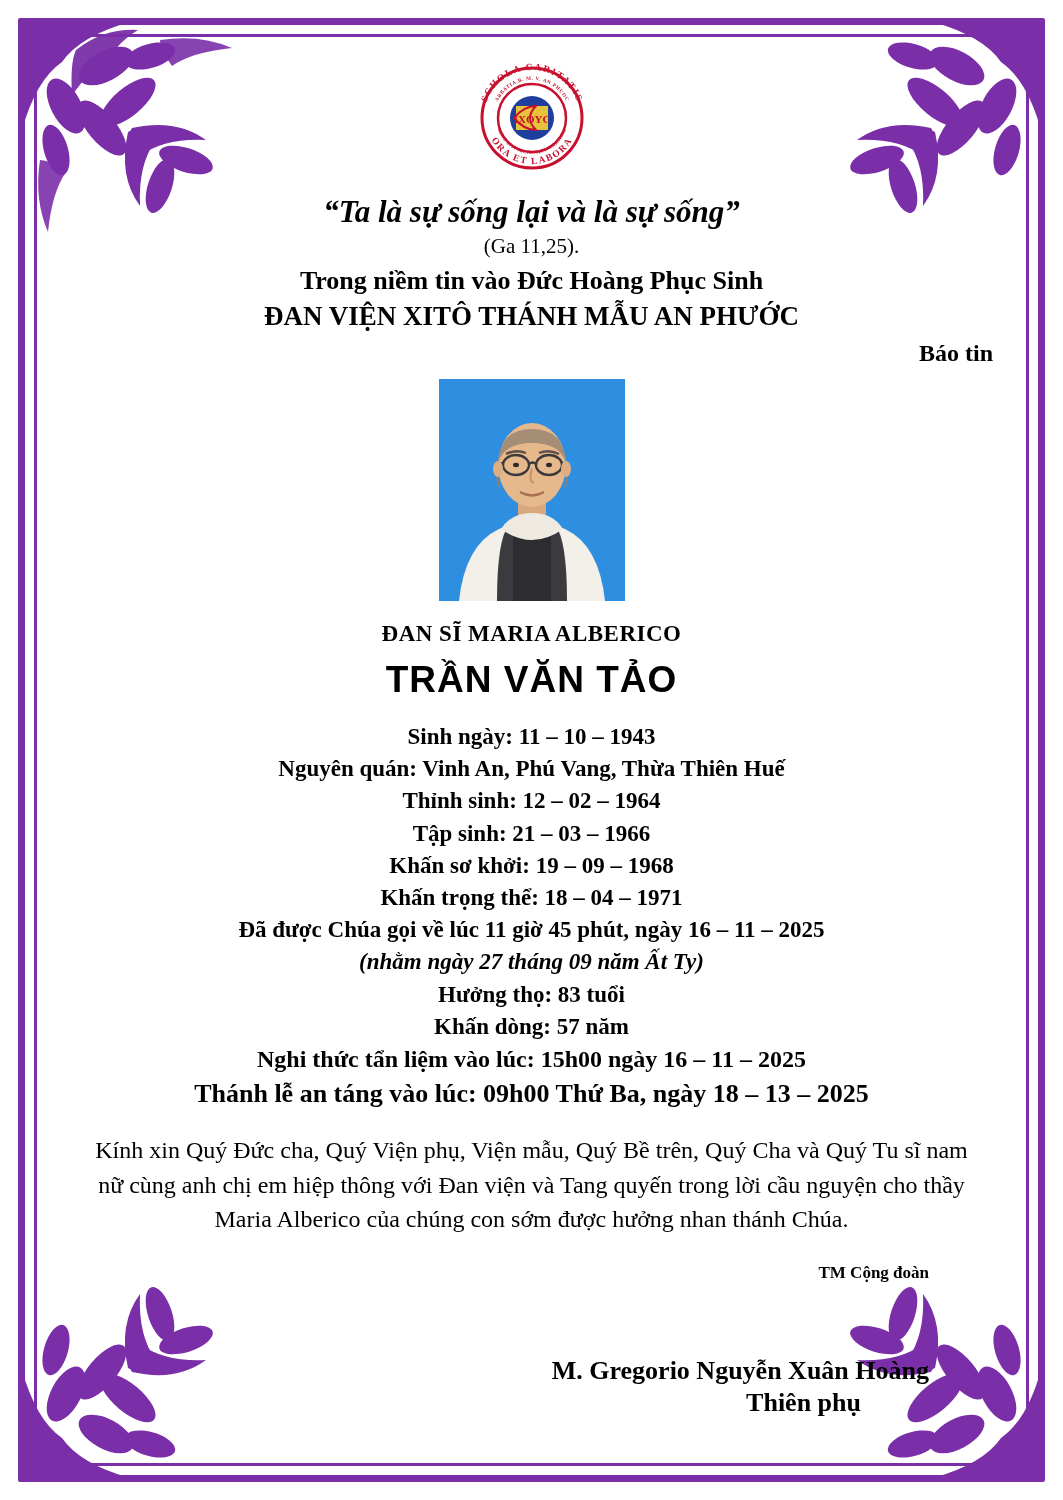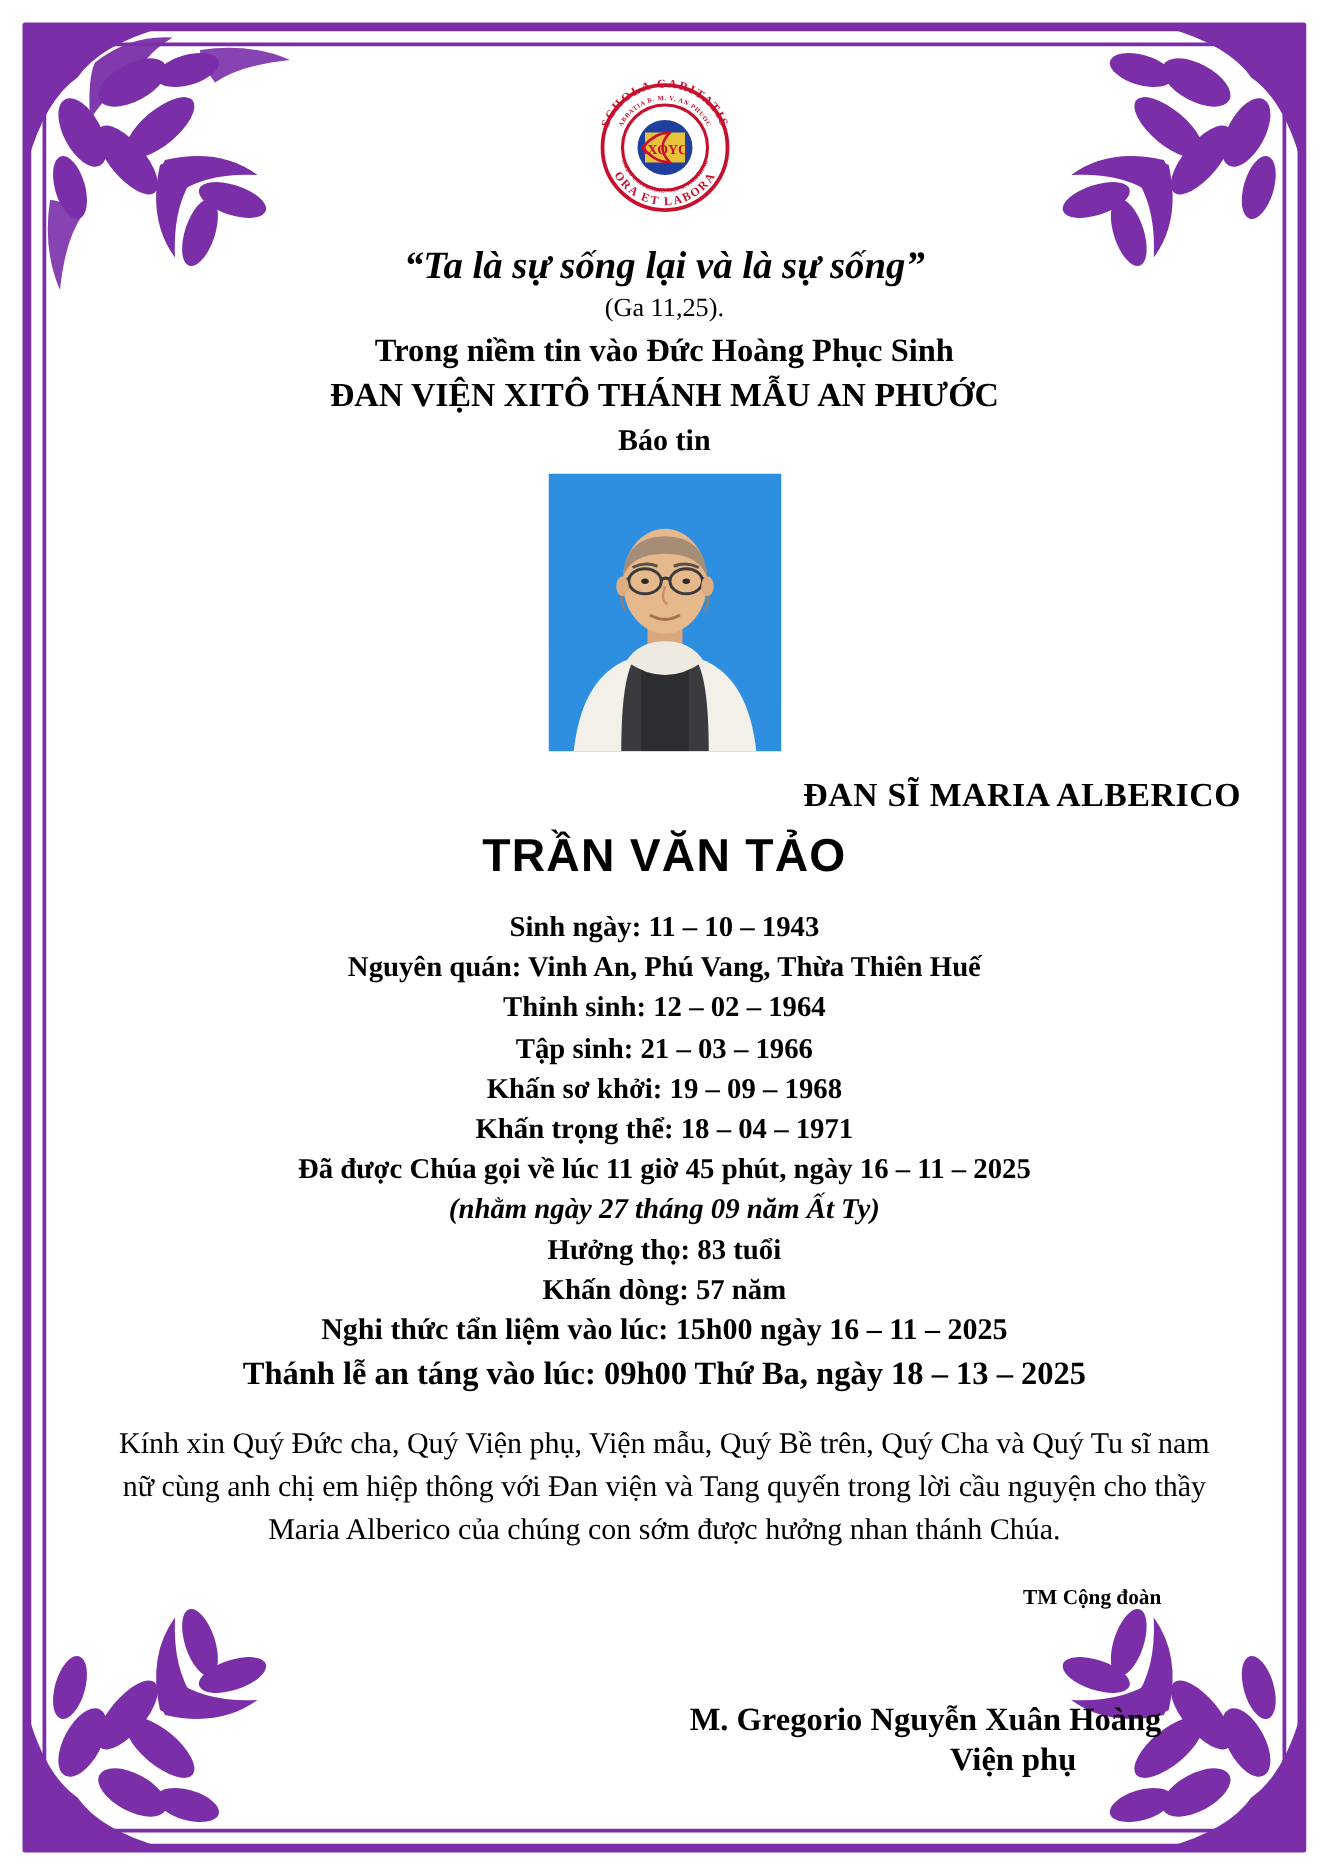--- a/index.html
+++ b/index.html
@@ -89,39 +89,39 @@
   }
   .line-abbey {
     margin-top: 5px;
     font-size: 27px;
     font-weight: bold;
   }
   .line-announce {
     margin-top: 8px;
     font-size: 24px;
     font-weight: bold;
+    text-align: right;
   }
 
   
   .portrait-wrap {
     margin: 12px auto 0;
     width: 186px;
     height: 222px;
     background: linear-gradient(#2e8ee0, #3aa0ee);
     position: relative;
     overflow: hidden;
   }
   .portrait-wrap svg { position:absolute; left:0; top:0; width:100%; height:100%; }
 
   .name-small {
     margin-top: 20px;
-    font-size: 27px;
+    font-size: 23px;
     font-weight: bold;
     letter-spacing: .5px;
-    text-align: right;
   }
   .name-big {
     margin-top: 12px;
     font-size: 37px;
     font-weight: bold;
     font-family: "Liberation Sans", sans-serif;
     letter-spacing: 1px;
   }
 
   .facts {
@@ -341,17 +341,17 @@
       <div>Khấn dòng: 57 năm</div>
       <div class="big1">Nghi thức tẩn liệm vào lúc: 15h00 ngày 16 – 11 – 2025</div>
       <div class="big2">Thánh lễ an táng vào lúc: 09h00 Thứ Ba, ngày 18 – 13 – 2025</div>
     </div>
 
     <div class="message">Kính xin Quý Đức cha, Quý Viện phụ, Viện mẫu, Quý Bề trên, Quý Cha và Quý Tu sĩ nam nữ cùng anh chị em hiệp thông với Đan viện và Tang quyến trong lời cầu nguyện cho thầy Maria Alberico của chúng con sớm được hưởng nhan thánh Chúa.</div>
 
     <div class="signature">
       <div class="tm">TM Cộng đoàn</div>
       <div class="sig-name">M. Gregorio Nguyễn Xuân Hoàng</div>
-      <div class="sig-role">Viện phụ</div>
+      <div class="sig-role">Thiên phụ</div>
     </div>
 
   </div>
 </div>
 
 </body></html>

